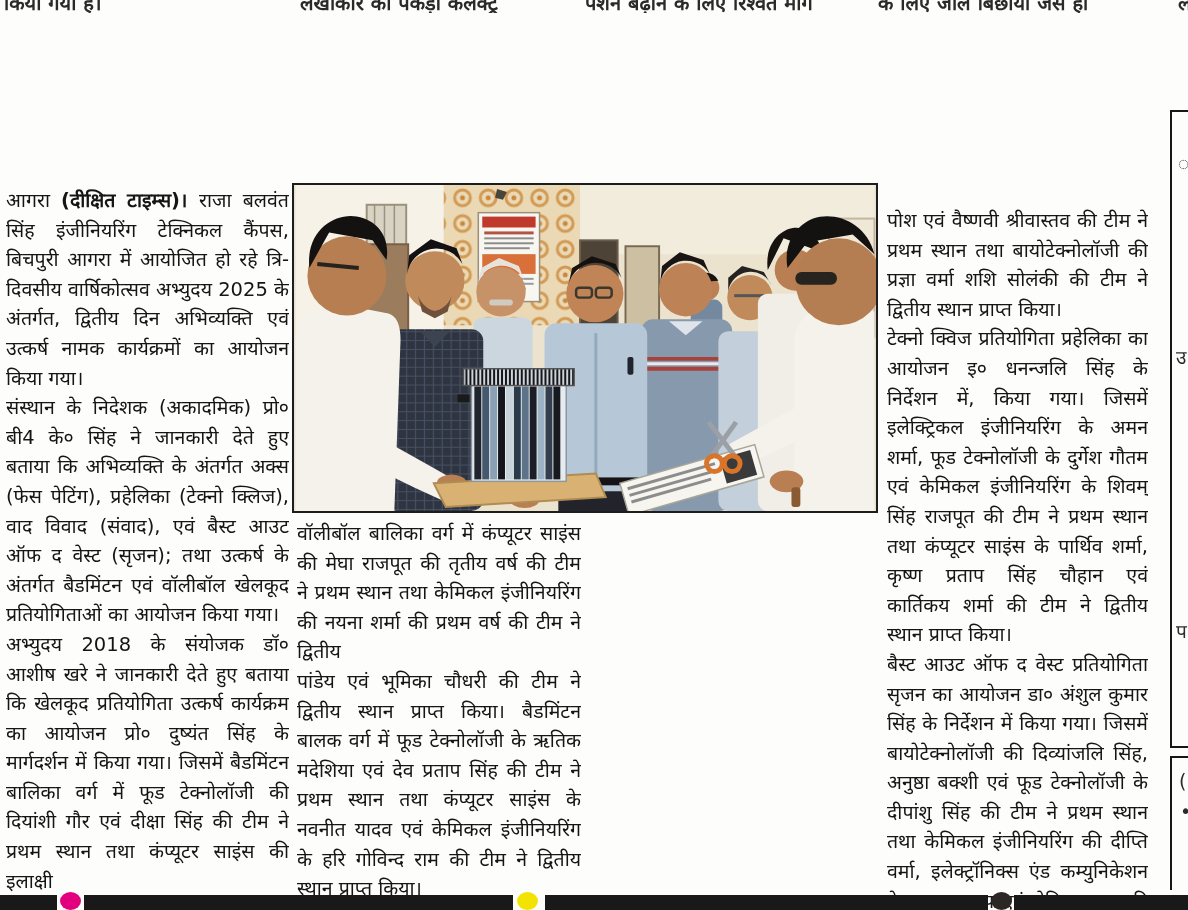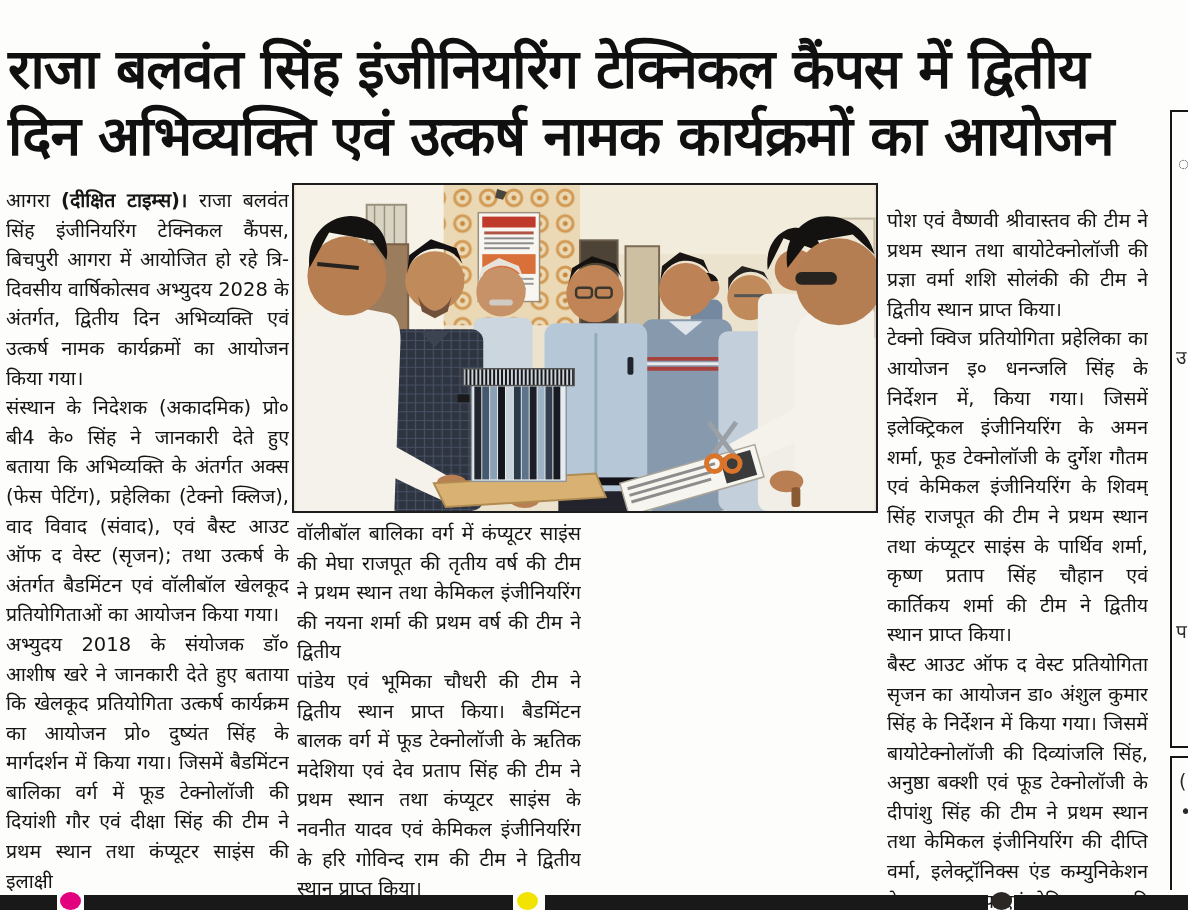--- a/index.html
+++ b/index.html
@@ -32,28 +32,31 @@
   .edgefrag{position:absolute;font-size:19px;color:#2b2b2b;}
   
   .bseg{position:absolute;top:895px;height:15px;background:#191919;}
   .dot{position:absolute;top:892px;width:21px;height:18px;border-radius:50%;}
 </style>
 </head>
 <body>
 
 <div class="page">
 
-
-  <div class="headline">
-    <div class="hl">राजा बलवंत सिंह इंजीनियरिंग टेक्निकल कैंपस में द्वितीय</div>
-    <div class="hl">दिन अभिव्यक्ति एवं उत्कर्ष नामक कार्यक्रमों का आयोजन</div>
-  </div>
+  <div class="topstrip">
+    <span style="left:4px">किया गया है।</span>
+    <span style="left:300px">लेखाकार की पकड़ी कलेक्ट्रे</span>
+    <span style="left:585px">पेंशन बढ़ाने के लिए रिश्वत मांगे</span>
+    <span style="left:878px">के लिए जाल बिछाया जैसे ही</span>
+    <span style="left:1178px">ल</span>
+  </div>
+
 
   <div class="col col1">
-    <p><span>आगरा </span><b>(दीक्षित टाइम्स)। </b><span>राजा बलवंत सिंह इंजीनियरिंग टेक्निकल कैंपस, बिचपुरी आगरा में आयोजित हो रहे त्रि-दिवसीय वार्षिकोत्सव अभ्युदय 2028 के अंतर्गत, द्वितीय दिन अभिव्यक्ति एवं उत्कर्ष नामक कार्यक्रमों का आयोजन किया गया।</span></p>
+    <p><span>आगरा </span><b>(दीक्षित टाइम्स)। </b><span>राजा बलवंत सिंह इंजीनियरिंग टेक्निकल कैंपस, बिचपुरी आगरा में आयोजित हो रहे त्रि-दिवसीय वार्षिकोत्सव अभ्युदय 2025 के अंतर्गत, द्वितीय दिन अभिव्यक्ति एवं उत्कर्ष नामक कार्यक्रमों का आयोजन किया गया।</span></p>
     <p>संस्थान के निदेशक (अकादमिक) प्रो० बी4 के० सिंह ने जानकारी देते हुए बताया कि अभिव्यक्ति के अंतर्गत अक्स (फेस पेटिंग), प्रहेलिका (टेक्नो क्लिज), वाद विवाद (संवाद), एवं बैस्ट आउट ऑफ द वेस्ट (सृजन); तथा उत्कर्ष के अंतर्गत बैडमिंटन एवं वॉलीबॉल खेलकूद प्रतियोगिताओं का आयोजन किया गया।</p>
     <p>अभ्युदय 2018 के संयोजक डॉ० आशीष खरे ने जानकारी देते हुए बताया कि खेलकूद प्रतियोगिता उत्कर्ष कार्यक्रम का आयोजन प्रो० दुष्यंत सिंह के मार्गदर्शन में किया गया। जिसमें बैडमिंटन बालिका वर्ग में फूड टेक्नोलॉजी की दियांशी गौर एवं दीक्षा सिंह की टीम ने प्रथम स्थान तथा कंप्यूटर साइंस की इलाक्षी</p>
   </div>
 
   <figure class="photo" aria-label="समारोह में सीडी कवर से बना मॉडल देखते अतिथि एवं शिक्षक; दाईं ओर कैंची से फीता काटते अतिथि">
     <svg width="582" height="326" viewBox="0 0 586 330" xmlns="http://www.w3.org/2000/svg">
       <defs>
         <pattern id="wp" width="26" height="26" patternUnits="userSpaceOnUse">
           <rect width="26" height="26" fill="#ead9b4"></rect>
           <circle cx="13" cy="13" r="8" fill="none" stroke="#d29a55" stroke-width="3"></circle>

